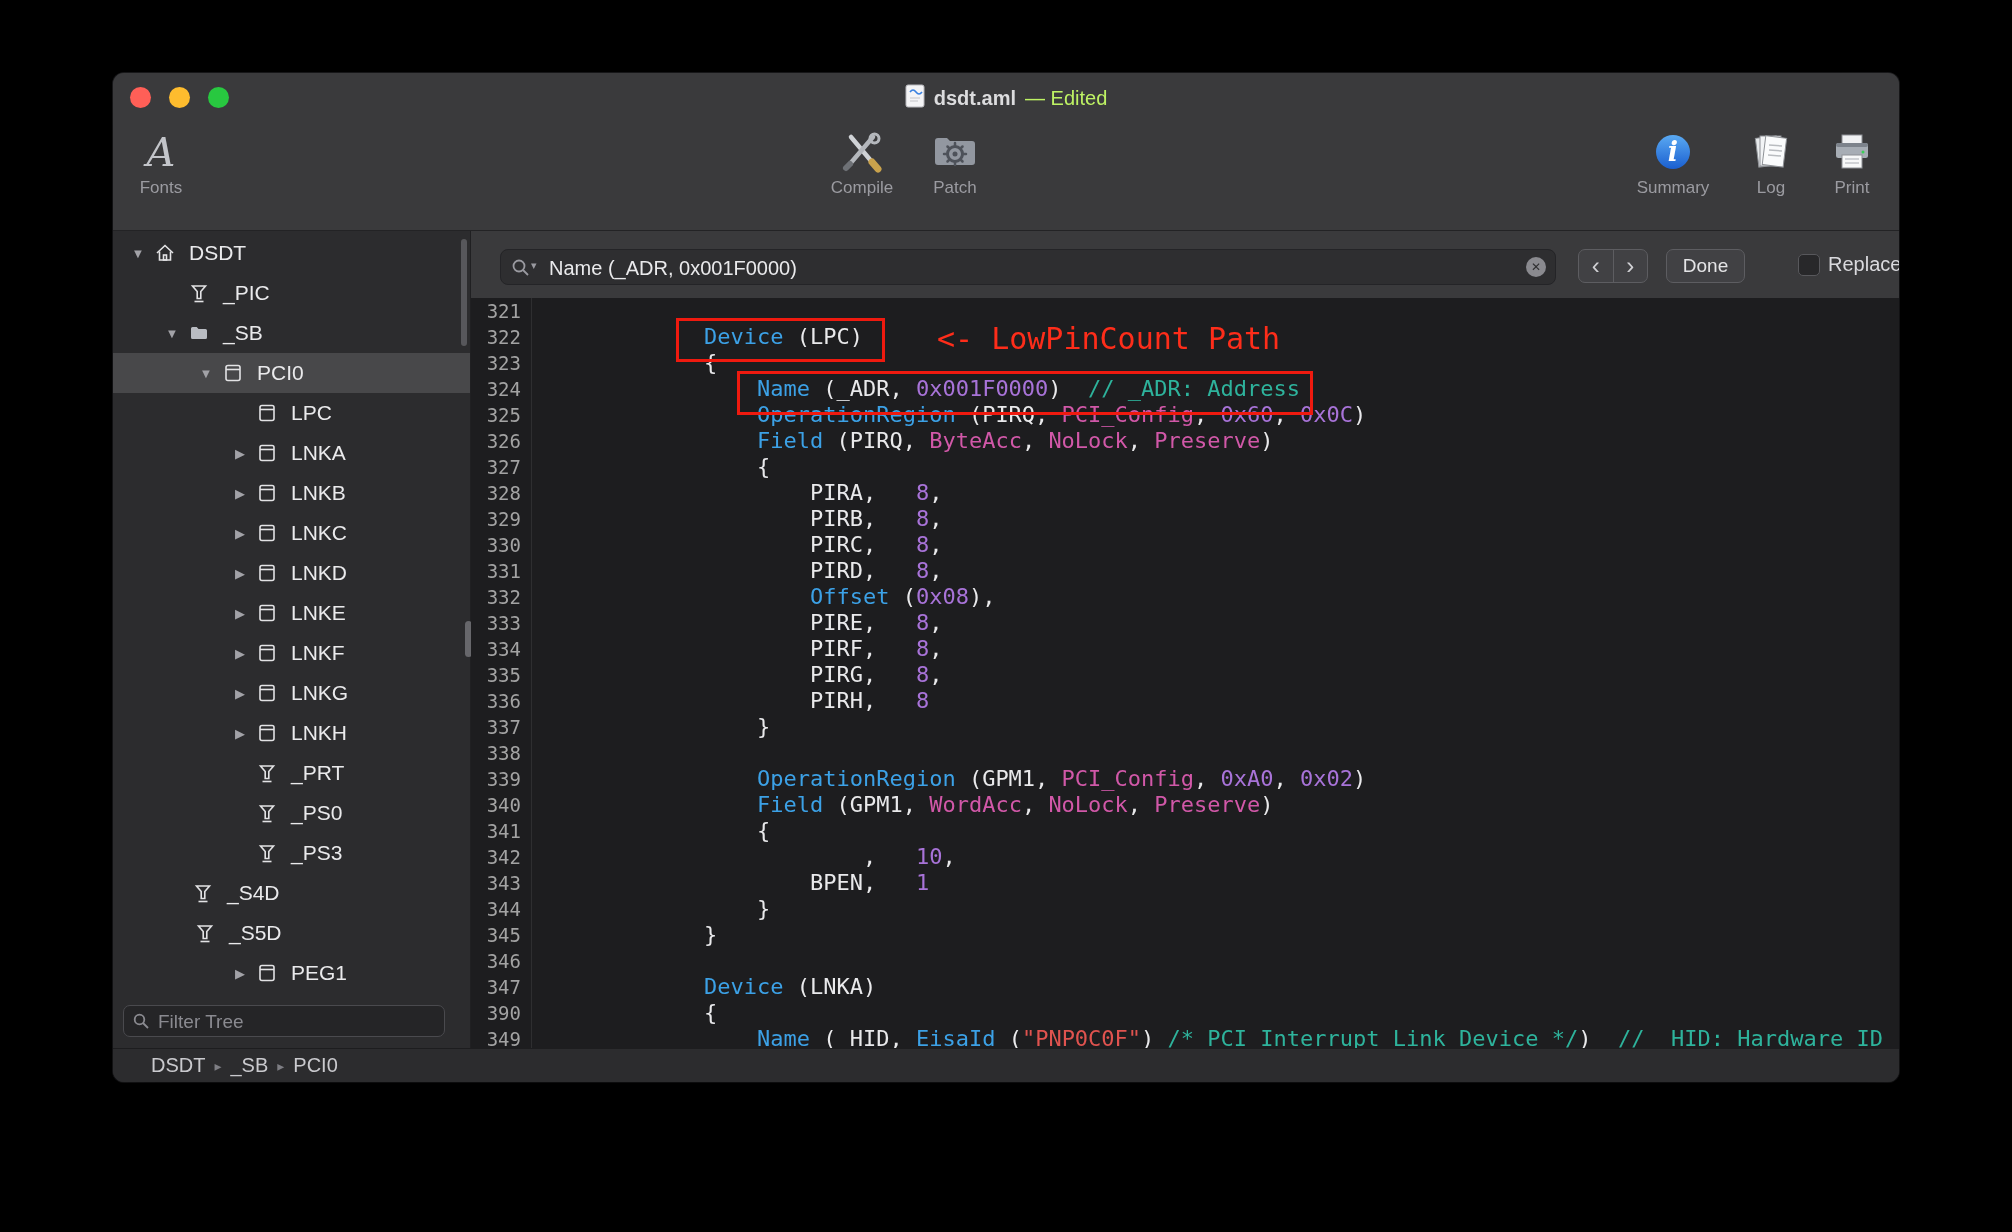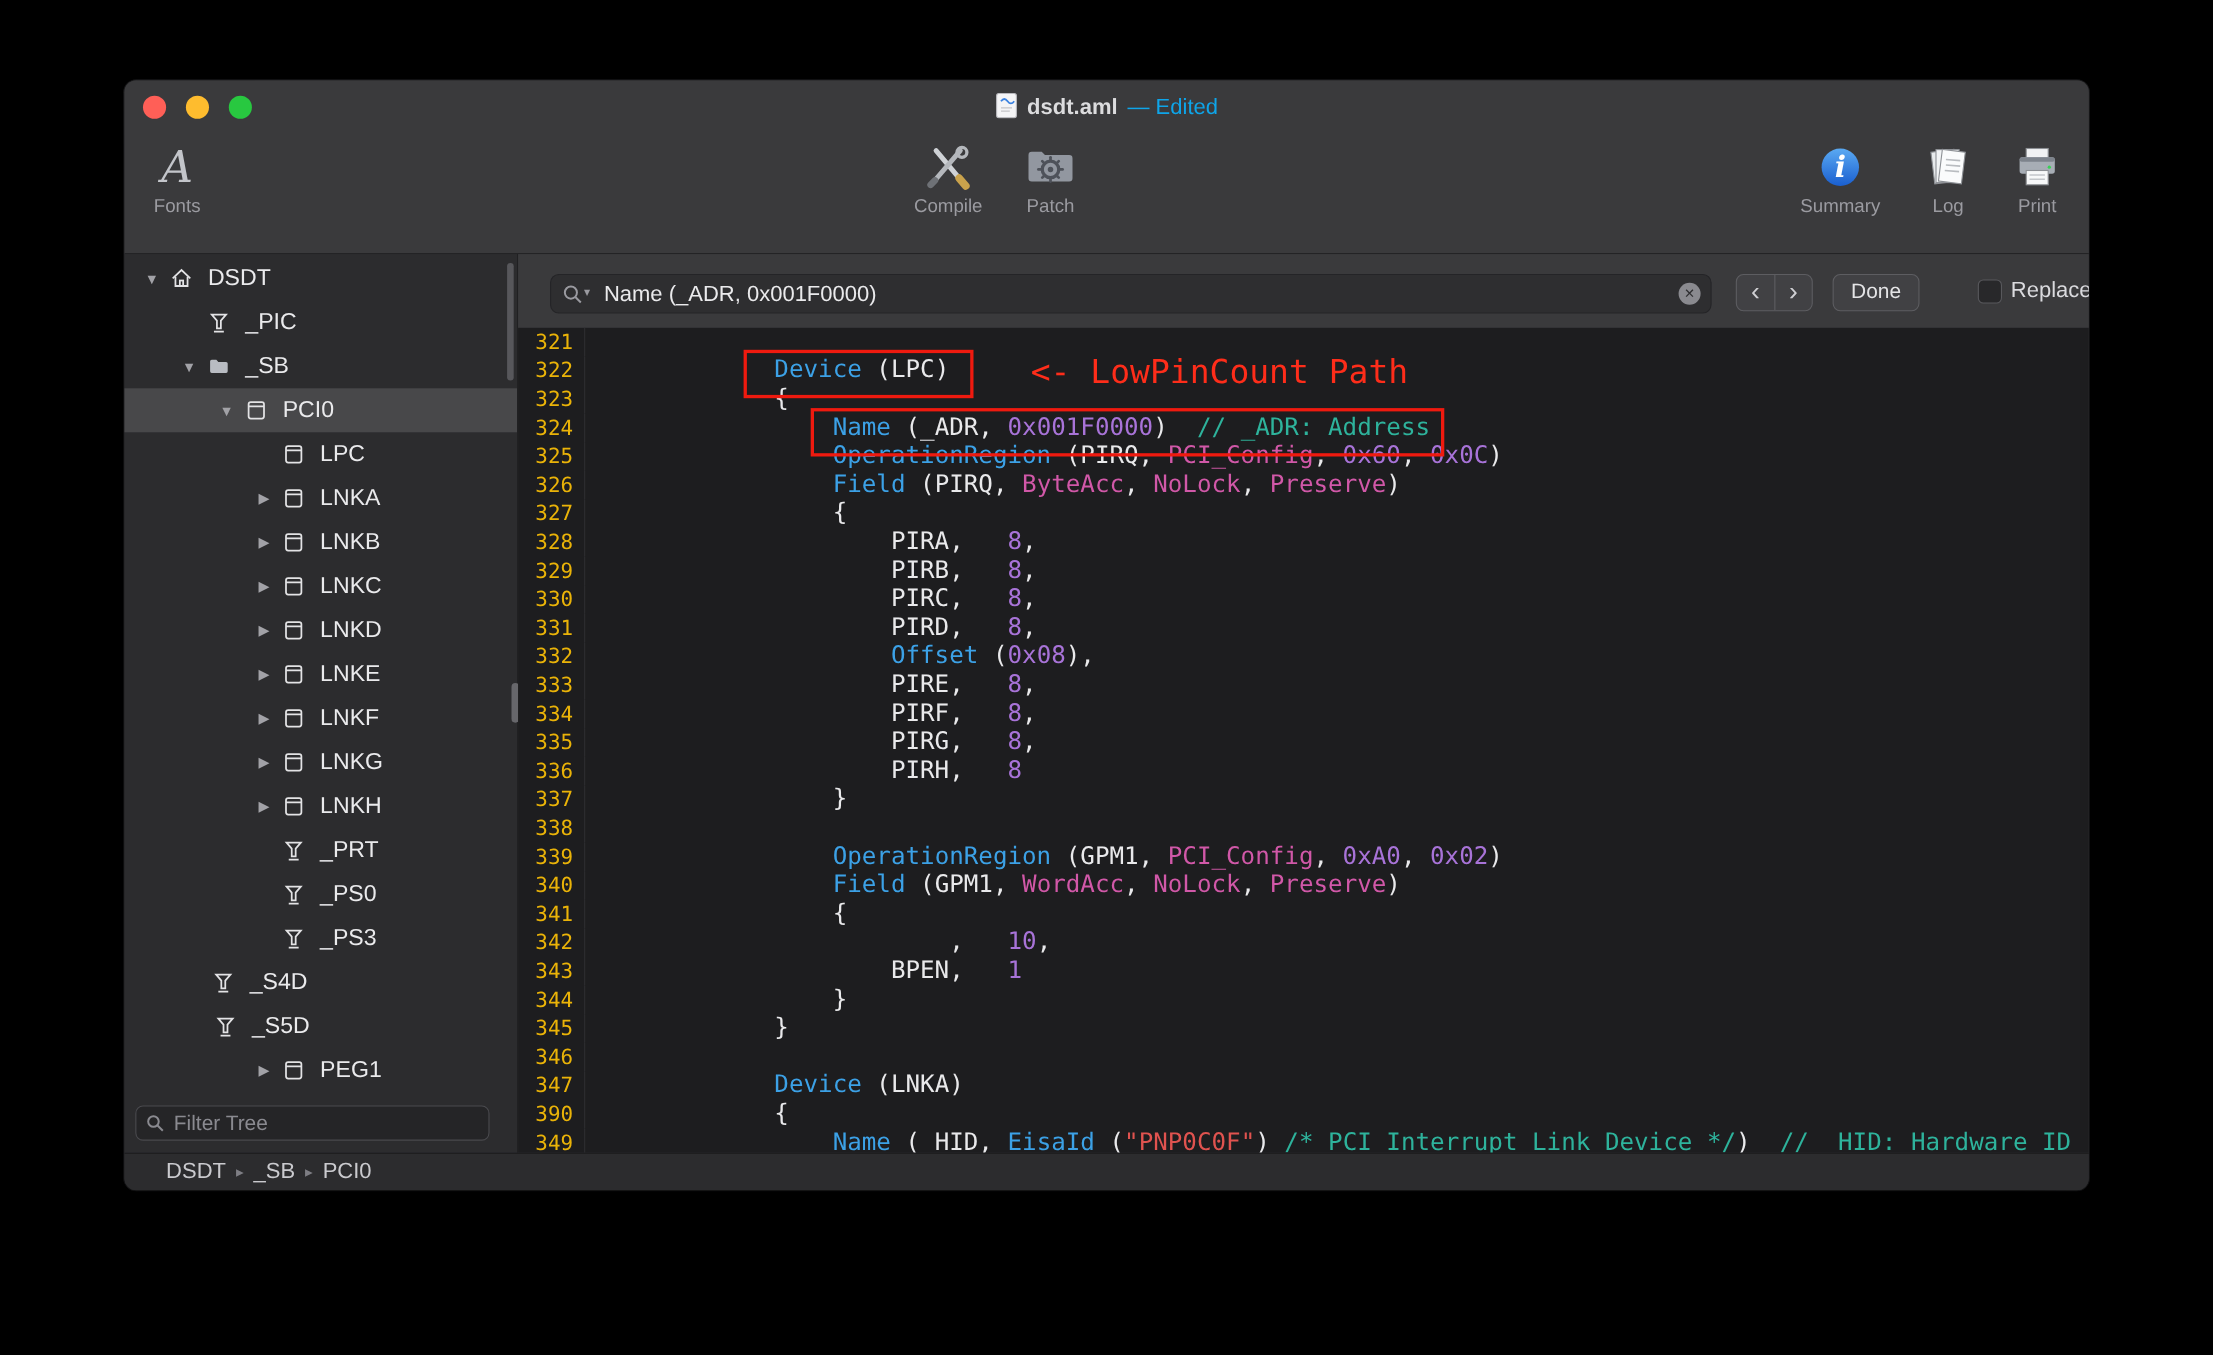--- a/index.html
+++ b/index.html
@@ -10,21 +10,21 @@
   }
   .window{
     position:absolute;left:113px;top:73px;width:1786px;height:1009px;
     background:#2c2c2e;border-radius:11px;overflow:hidden;
     box-shadow:0 30px 70px rgba(0,0,0,.65), 0 0 0 1px #1a1a1c;
   }
   
   .chrome{position:absolute;left:0;top:0;right:0;height:157px;background:#3a3a3c;border-bottom:1px solid #232325;}
   .titlerow{position:absolute;top:0;left:0;right:0;height:50px;display:flex;align-items:center;justify-content:center;gap:9px;}
   .title-name{font-size:20px;font-weight:700;color:#dcdcde;}
-  .title-suffix{font-size:20px;color:#0ea5e9;}
+  .title-suffix{font-size:20px;color:#bef264;}
   .lights{position:absolute;left:17px;top:14px;display:flex;gap:18px;}
   .light{width:21px;height:21px;border-radius:50%;}
   .light.red{background:#ff5f57;}
   .light.yellow{background:#febc2e;}
   .light.green{background:#28c840;}
   .tbtn{position:absolute;top:56px;width:96px;display:flex;flex-direction:column;align-items:center;gap:3px;cursor:default;}
   .tbtn .icn{height:46px;display:flex;align-items:center;justify-content:center;}
   .tbtn .lbl{font-size:17px;color:#9b9ba1;}
   .fonts-a{font-family:"DejaVu Serif","Liberation Serif",serif;font-style:italic;font-size:40px;color:#c3c5ca;line-height:44px;}
   
@@ -51,21 +51,21 @@
   .navgroup{position:absolute;left:1107px;top:18px;width:70px;height:34px;border:1px solid #5d5d61;border-radius:7px;display:flex;box-sizing:border-box;background:#414144;}
   .navbtn{flex:1;display:flex;align-items:center;justify-content:center;color:#d0d0d4;font-size:24px;line-height:30px;}
   .navbtn:first-child{border-right:1px solid #5d5d61;}
   .donebtn{position:absolute;left:1195px;top:18px;width:79px;height:34px;border:1px solid #5d5d61;border-radius:7px;background:#414144;color:#e4e4e6;font-size:19px;display:flex;align-items:center;justify-content:center;box-sizing:border-box;}
   .replwrap{position:absolute;left:1295px;top:22px;display:flex;align-items:center;gap:8px;margin-left:32px;}
   .checkbox{width:22px;height:22px;border-radius:5px;background:#28282a;border:1px solid #58585c;box-sizing:border-box;}
   .repllabel{font-size:20px;color:#dadade;}
   
   .codearea{position:absolute;left:0;top:67px;right:0;bottom:0;background:#1d1d1f;overflow:hidden;font-family:"DejaVu Sans Mono","Liberation Mono",monospace;}
   .cl{display:flex;height:26px;line-height:26px;}
-  .ln{flex:0 0 61px;box-sizing:border-box;padding-right:10px;text-align:right;color:#eab308;font-size:19px;border-right:1px solid #2e2e30;}
+  .ln{flex:0 0 61px;box-sizing:border-box;padding-right:10px;text-align:right;color:#a3a3a3;font-size:19px;border-right:1px solid #2e2e30;}
   .code{white-space:pre;padding-left:66px;font-size:22px;color:#e9e9eb;}
   .tk-k{color:#3ca1e6;}
   .tk-t{color:#d158a8;}
   .tk-n{color:#a873d8;}
   .tk-c{color:#2eb39c;}
   .tk-s{color:#e0534f;}
   .tk-p{color:#e9e9eb;}
   .abox{position:absolute;border:3px solid #ef1a0f;pointer-events:none;}
   .abox1{left:205px;top:20px;width:203px;height:38px;}
   .abox2{left:266px;top:73px;width:570px;height:38px;}

